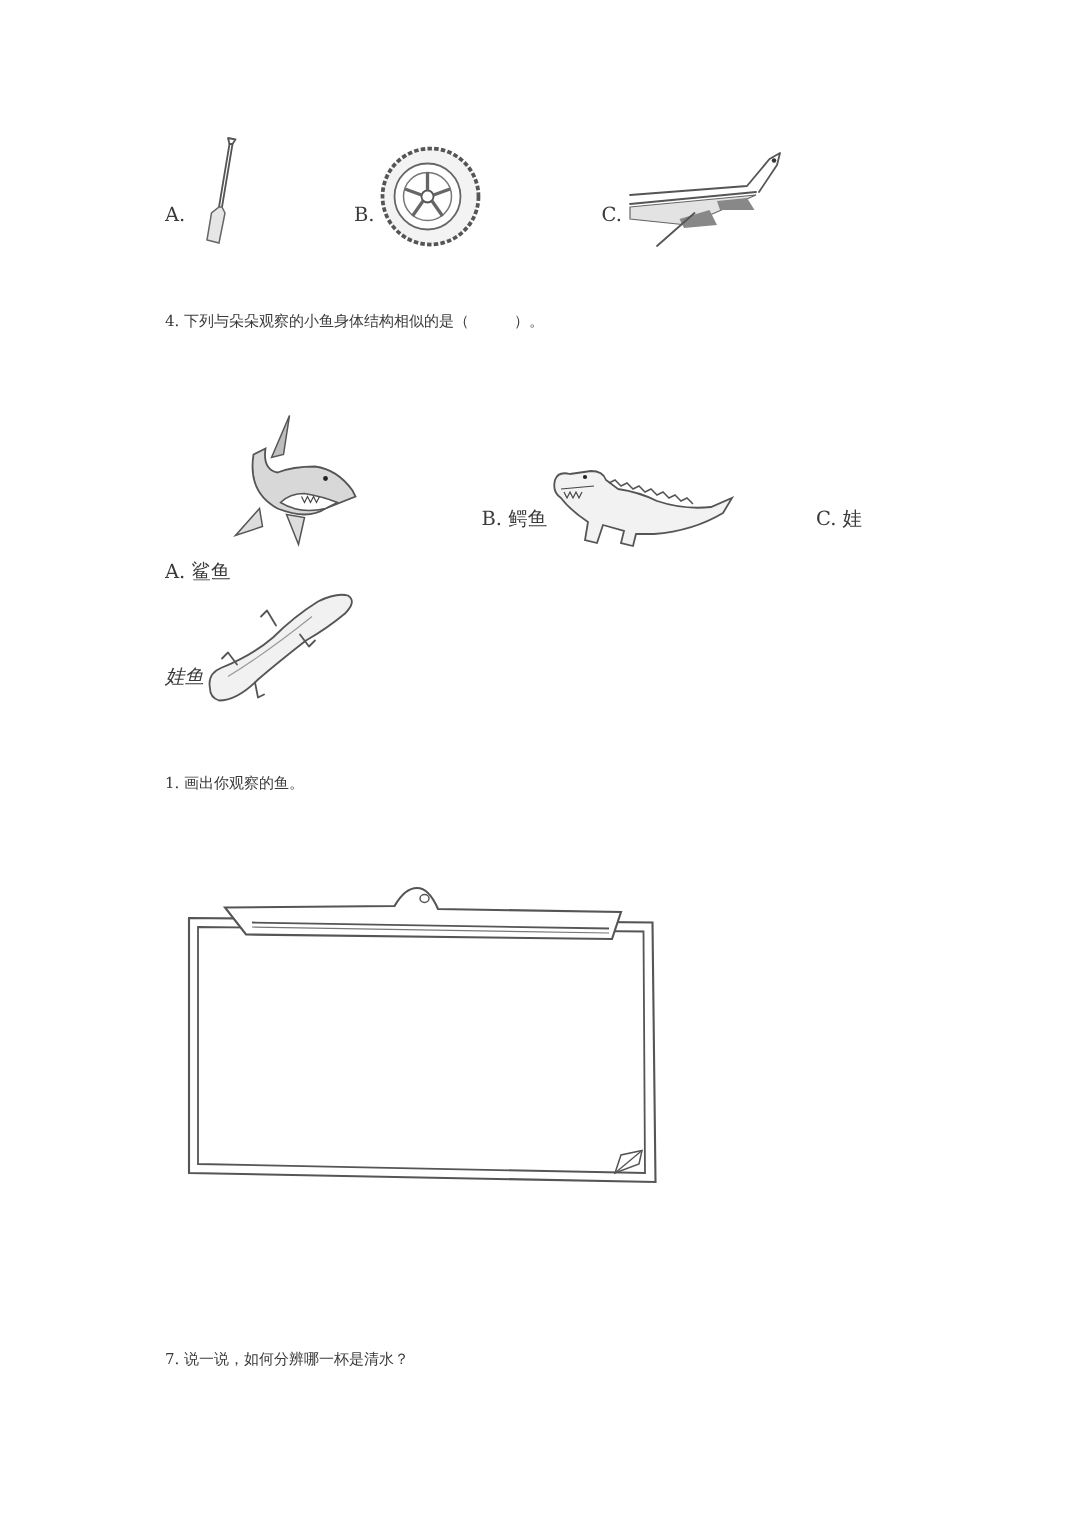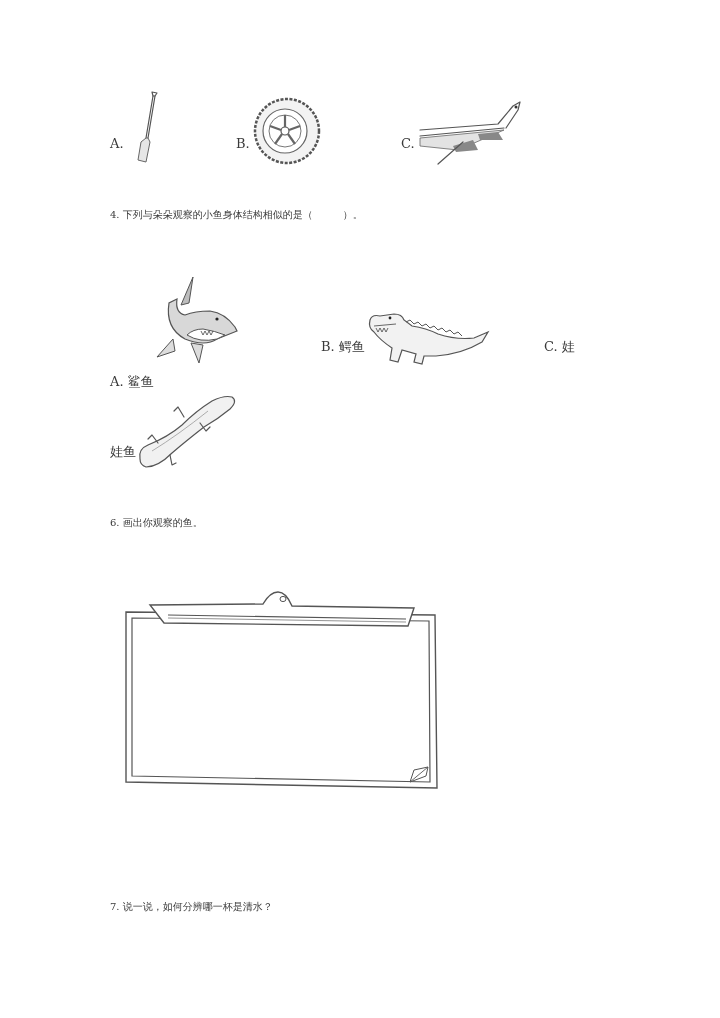--- a/index.html
+++ b/index.html
@@ -73,33 +73,33 @@
 <div class="abs" style="left:366px; top:310px;">
   <svg width="126" height="60" viewBox="0 0 126 60">
     <path d="M4 10 Q6 4 14 6 L28 4 Q36 4 38 10 L46 16 Q60 18 72 24 Q90 30 108 28 L122 22 L116 32 Q96 44 70 46 L58 46 L56 54 L48 52 L50 44 L36 40 L32 52 L24 50 L26 38 Q14 30 8 22 Q2 18 4 10 Z" fill="#f2f2f2" stroke="#555" stroke-width="1.2"></path>
     <path d="M8 16 L30 14 M10 18 L12 22 L14 18 L16 22 L18 18 L20 22 L22 18" fill="none" stroke="#444" stroke-width="0.8"></path>
     <path d="M40 12 L44 10 L48 14 L52 12 L56 16 L60 14 L64 18 L68 16 L72 20 L76 18 L80 22 L84 20 L88 24 L92 22 L96 26" fill="none" stroke="#555" stroke-width="1"></path>
     <circle cx="24" cy="8" r="1.4" fill="#222"></circle>
   </svg>
 </div>
 
 <div class="abs txt" style="left:544px; top:339px;">C. 娃</div>
-<div class="abs txt" style="left:110px; top:444px;">娃鱼</div>
+<div class="abs txt" style="left:110px; top:444px;font-style:italic;">娃鱼</div>
 <div class="abs" style="left:138px; top:393px;">
   <svg width="100" height="80" viewBox="0 0 100 80">
     <path d="M2 66 Q0 56 10 52 Q30 44 44 32 Q58 18 74 8 Q86 2 94 4 Q100 8 92 16 Q80 26 66 34 Q48 48 34 60 Q20 74 8 74 Q2 72 2 66 Z" fill="#f1f1f1" stroke="#555" stroke-width="1.2"></path>
     <path class="stroke" d="M46 24 L40 14 L36 18"></path>
     <path class="stroke" d="M62 30 L68 38 L72 34"></path>
     <path class="stroke" d="M20 50 L14 42 L10 46"></path>
     <path class="stroke" d="M32 62 L34 72 L38 70"></path>
     <path d="M14 58 Q40 42 70 18" fill="none" stroke="#999" stroke-width="0.8"></path>
   </svg>
 </div>
 
-<div class="abs txt q" style="left:110px; top:515px;">6. 画出你观察的鱼。</div>
+<div class="abs txt q" style="left:110px; top:515px;">1. 画出你观察的鱼。</div>
 
 <div class="abs" style="left:120px; top:590px;">
   <svg width="320" height="200" viewBox="0 0 320 200">
 
     <path d="M6 22 L315 25 L317 198 L6 192 Z" fill="#fff" stroke="#555" stroke-width="1.4"></path>
 
     <path d="M12 28 L309 31 L310 192 L12 186 Z" fill="none" stroke="#555" stroke-width="1.2"></path>
 
     <path d="M30 15 L143 14 Q150 2 158 2 Q166 2 172 16 L294 18 L288 36 L44 33 Z" fill="#fff" stroke="#555" stroke-width="1.4"></path>
     <path d="M48 25 L286 29" stroke="#555" stroke-width="1.2"></path>

